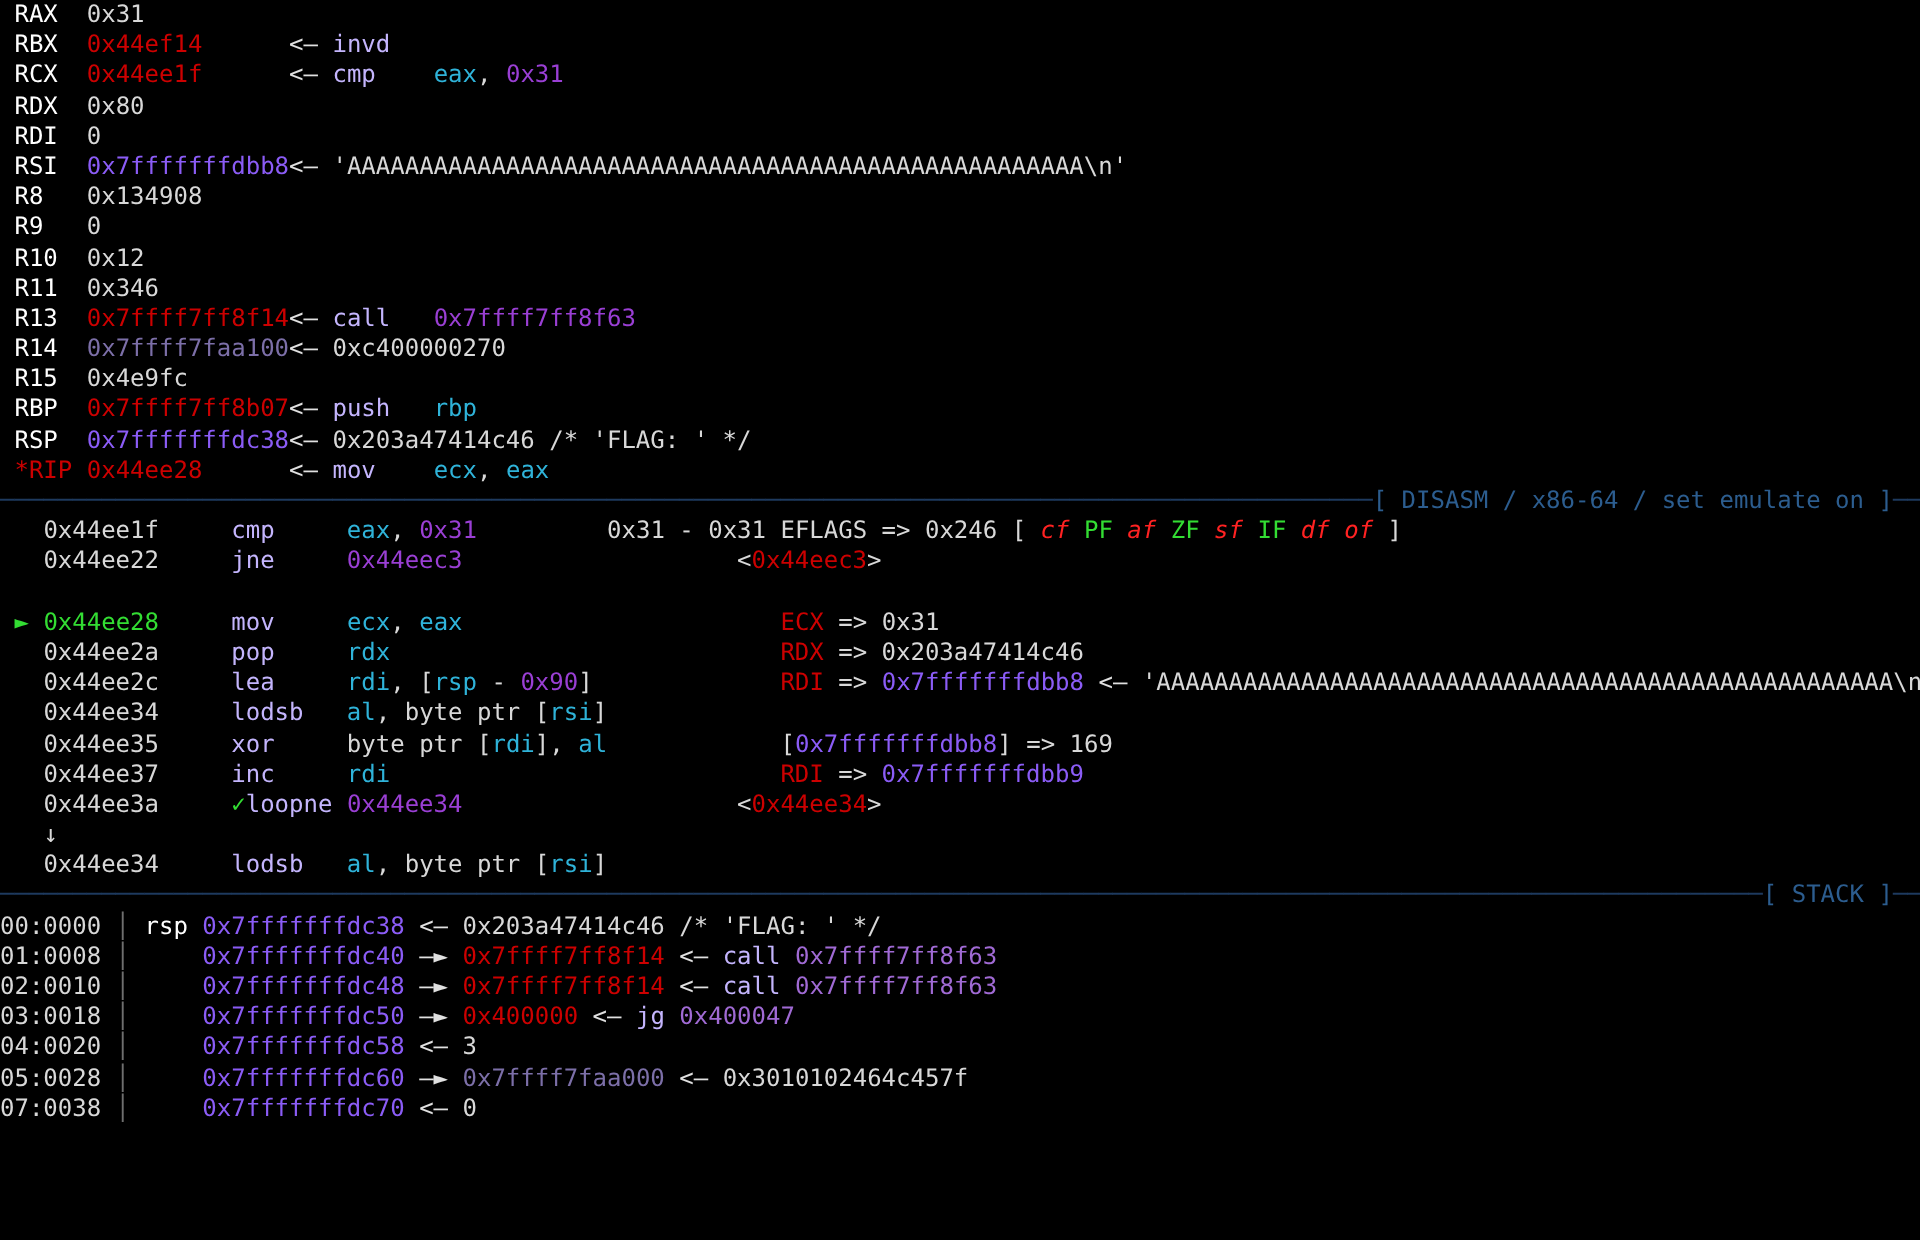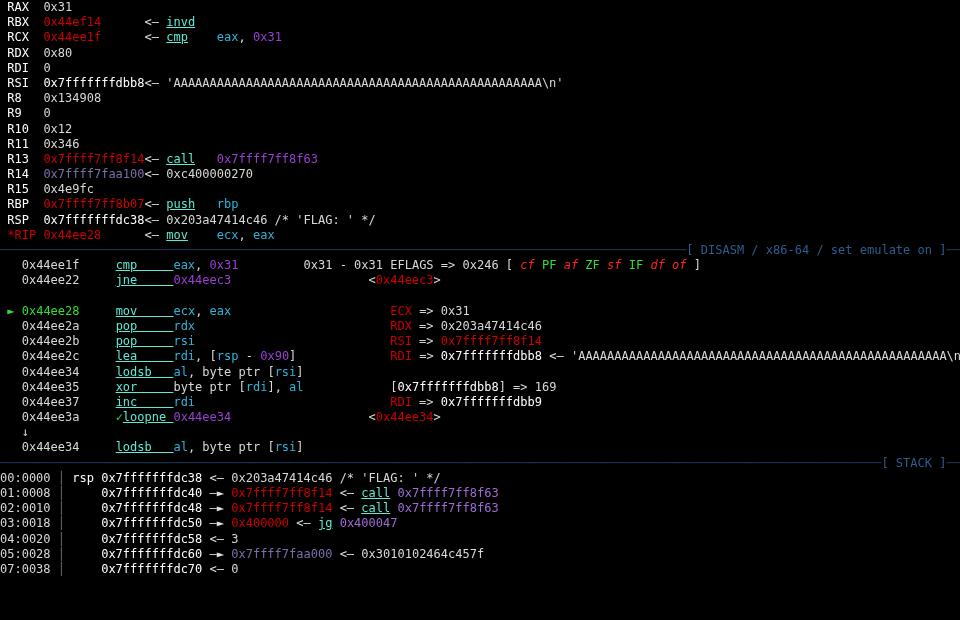--- a/index.html
+++ b/index.html
@@ -29,22 +29,22 @@
     line-height: 15.2px;
     font-size: 12px;
     letter-spacing: 0px;
   }
   
   .c-white   { color: #d8d8d8; }
   .c-bwhite  { color: #ffffff; }
   .c-red     { color: #cc0000; }
   .c-bred    { color: #ff2222; font-style: italic; }
   .c-bgreen  { color: #33dd33; }
-  .c-byellow { color: #ffffff; }
-  .c-olive   { color: #5eead4; text-decoration: underline; }
+  .c-byellow { color: #8b5cf6; }
+  .c-olive   { color: #c4b5fd; }
   .c-cyan    { color: #2fb3d9; }
   .c-purple  { color: #9a3fd4; }
   .c-bpurple { color: #a06ad4; }
   .c-dpurple { color: #7c6fa8; }
   .c-sep     { color: #1e3a5f; }
   .c-arrow   { color: #e0e0e0; }
 
   .sep-row {
     white-space: pre;
     height: 15.2px;
@@ -81,21 +81,20 @@
     </div>
   <div id="disasm-sep">
       <div class="sep-row"><span class="c-sep">───────────────────────────────────────────────────────────────────────────────────────────────</span><span class="sep-label">[ DISASM / x86-64 / set emulate on ]</span><span class="c-sep">──</span></div>
     </div>
   <div id="disasm-block">
       <div class="row">   <span class="c-white">0x44ee1f </span>    <span class="c-olive">cmp     </span><span class="c-cyan">eax</span><span class="c-white">,</span> <span class="c-purple">0x31</span>         <span class="c-white">0x31 - 0x31</span> <span class="c-white">EFLAGS =&gt; 0x246 [ </span><span class="c-bred">cf</span> <span class="c-bgreen">PF</span> <span class="c-bred">af</span> <span class="c-bgreen">ZF</span> <span class="c-bred">sf</span> <span class="c-bgreen">IF</span> <span class="c-bred">df</span> <span class="c-bred">of</span> <span class="c-white">]</span></div>
       <div class="row">   <span class="c-white">0x44ee22 </span>    <span class="c-olive">jne     </span><span class="c-purple">0x44eec3</span>                   <span class="c-white">&lt;</span><span class="c-red">0x44eec3</span><span class="c-white">&gt;</span></div>
       <div class="row blank"> </div>
       <div class="row"> <span class="c-bgreen">►</span> <span class="c-bgreen">0x44ee28 </span>    <span class="c-olive">mov     </span><span class="c-cyan">ecx</span><span class="c-white">,</span> <span class="c-cyan">eax</span>                      <span class="c-red">ECX</span><span class="c-white"> =&gt; </span><span class="c-white">0x31</span></div>
       <div class="row">   <span class="c-white">0x44ee2a </span>    <span class="c-olive">pop     </span><span class="c-cyan">rdx</span>                           <span class="c-red">RDX</span><span class="c-white"> =&gt; </span><span class="c-white">0x203a47414c46</span></div>
-      <div class="row">   <span class="c-white">0x44ee2b </span>    <span class="c-olive">pop     </span><span class="c-cyan">rsi</span>                           <span class="c-red">RSI</span><span class="c-white"> =&gt; </span><span class="c-red">0x7ffff7ff8f14</span></div>
       <div class="row">   <span class="c-white">0x44ee2c </span>    <span class="c-olive">lea     </span><span class="c-cyan">rdi</span><span class="c-white">,</span> <span class="c-white">[</span><span class="c-cyan">rsp</span> <span class="c-white">-</span> <span class="c-purple">0x90</span><span class="c-white">]</span>             <span class="c-red">RDI</span><span class="c-white"> =&gt; </span><span class="c-byellow">0x7fffffffdbb8</span> <span class="c-arrow">&lt;—</span> <span class="c-white">'AAAAAAAAAAAAAAAAAAAAAAAAAAAAAAAAAAAAAAAAAAAAAAAAAAA\n'</span></div>
       <div class="row">   <span class="c-white">0x44ee34 </span>    <span class="c-olive">lodsb   </span><span class="c-cyan">al</span><span class="c-white">,</span> <span class="c-white">byte</span> <span class="c-white">ptr</span> <span class="c-white">[</span><span class="c-cyan">rsi</span><span class="c-white">]</span></div>
       <div class="row">   <span class="c-white">0x44ee35 </span>    <span class="c-olive">xor     </span><span class="c-white">byte</span> <span class="c-white">ptr</span> <span class="c-white">[</span><span class="c-cyan">rdi</span><span class="c-white">],</span> <span class="c-cyan">al</span>            <span class="c-white">[</span><span class="c-byellow">0x7fffffffdbb8</span><span class="c-white">]</span><span class="c-white"> =&gt; </span><span class="c-white">169</span></div>
       <div class="row">   <span class="c-white">0x44ee37 </span>    <span class="c-olive">inc     </span><span class="c-cyan">rdi</span>                           <span class="c-red">RDI</span><span class="c-white"> =&gt; </span><span class="c-byellow">0x7fffffffdbb9</span></div>
       <div class="row">   <span class="c-white">0x44ee3a </span>    <span class="c-bgreen">✓</span><span class="c-olive">loopne </span><span class="c-purple">0x44ee34</span>                   <span class="c-white">&lt;</span><span class="c-red">0x44ee34</span><span class="c-white">&gt;</span></div>
       <div class="row">   <span class="c-white">↓</span></div>
       <div class="row">   <span class="c-white">0x44ee34 </span>    <span class="c-olive">lodsb   </span><span class="c-cyan">al</span><span class="c-white">,</span> <span class="c-white">byte</span> <span class="c-white">ptr</span> <span class="c-white">[</span><span class="c-cyan">rsi</span><span class="c-white">]</span></div>
     </div>
   <div id="stack-sep">
       <div class="sep-row"><span class="c-sep">──────────────────────────────────────────────────────────────────────────────────────────────────────────────────────────</span><span class="sep-label">[ STACK ]</span><span class="c-sep">──</span></div>

